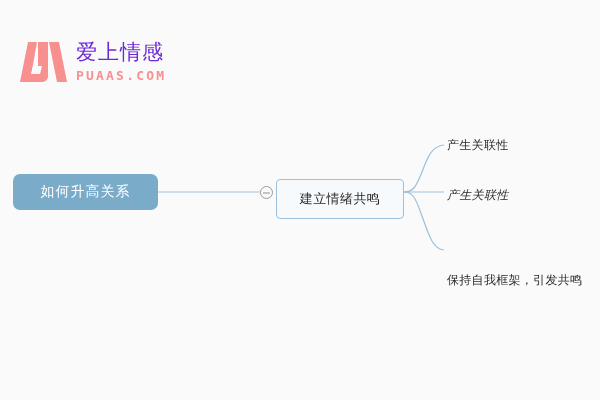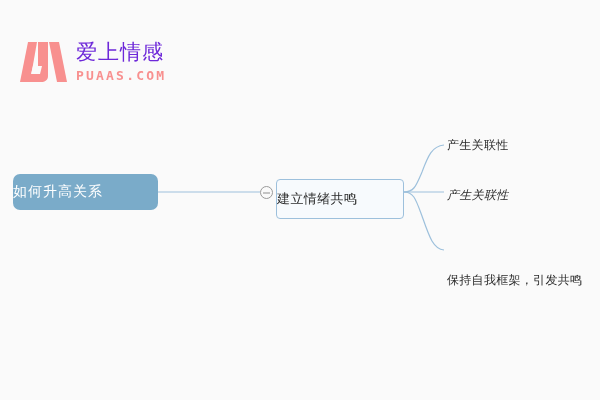--- a/index.html
+++ b/index.html
@@ -58,20 +58,21 @@
     letter-spacing: 2.2px;
     font-family: "DejaVu Sans Mono", "Liberation Mono", monospace;
   }
 
   
   .node {
     position: absolute;
     box-sizing: border-box;
     display: flex;
     align-items: center;
+    justify-content: center;
     white-space: nowrap;
   }
 
   .node-root {
     left: 13px;
     top: 174px;
     width: 145px;
     height: 36px;
     background: #7aabc9;
     border-radius: 7px;

